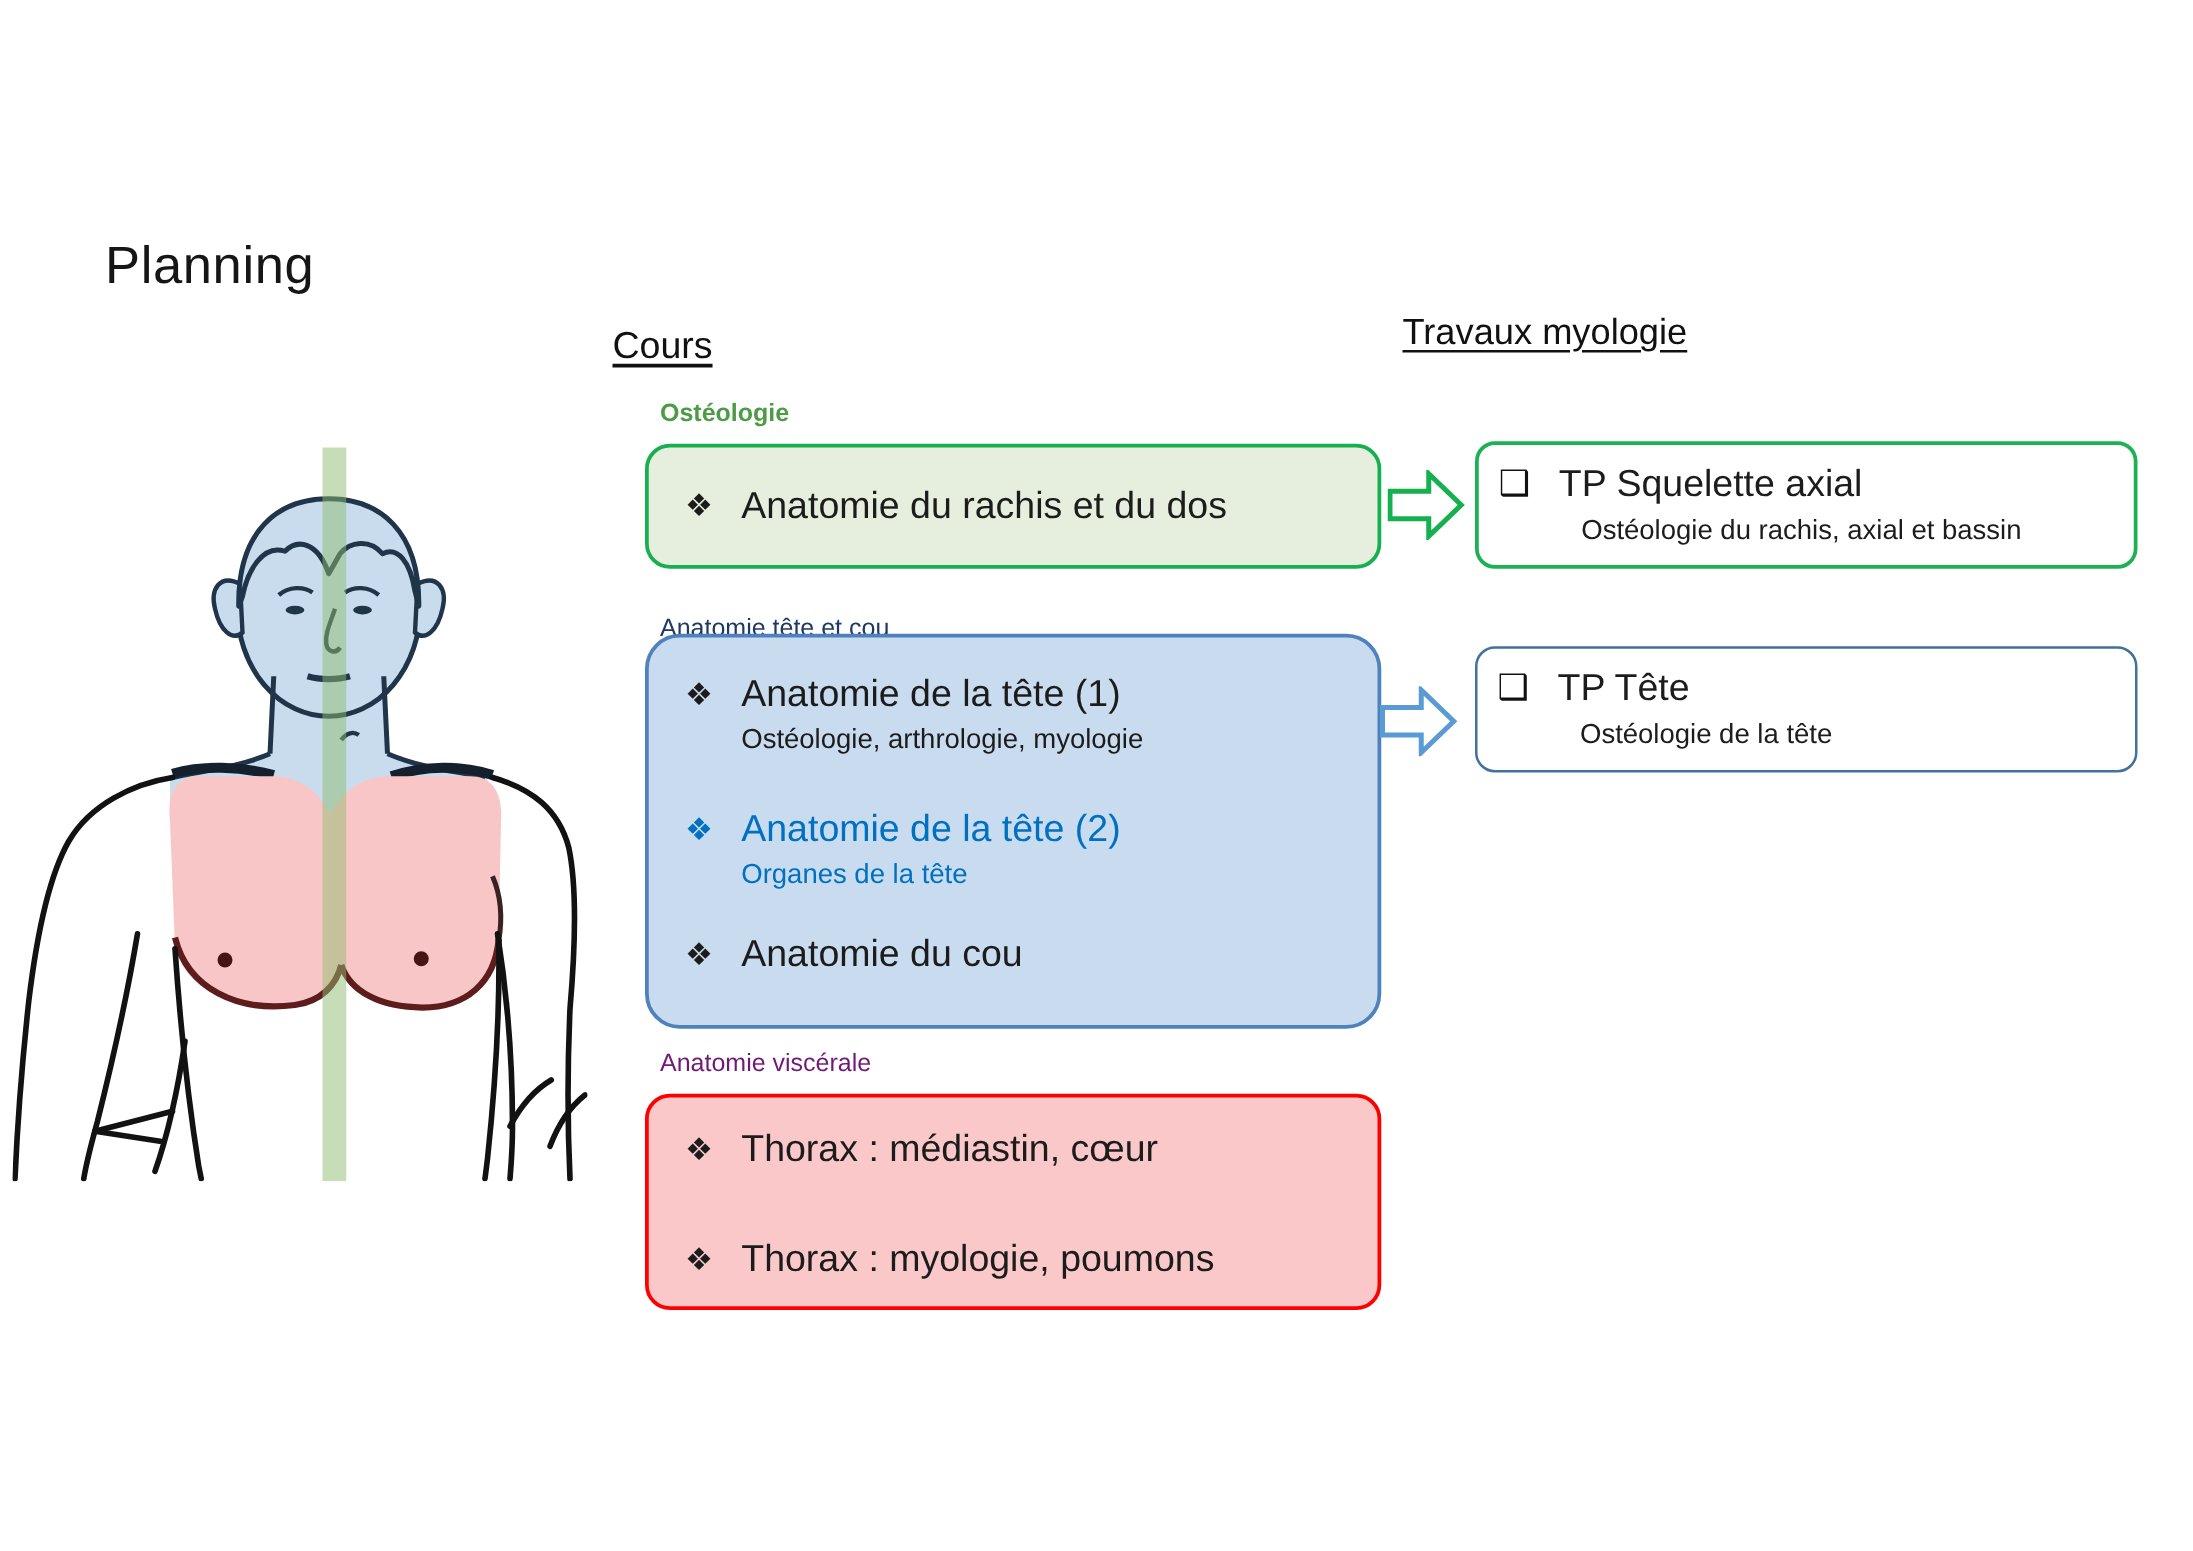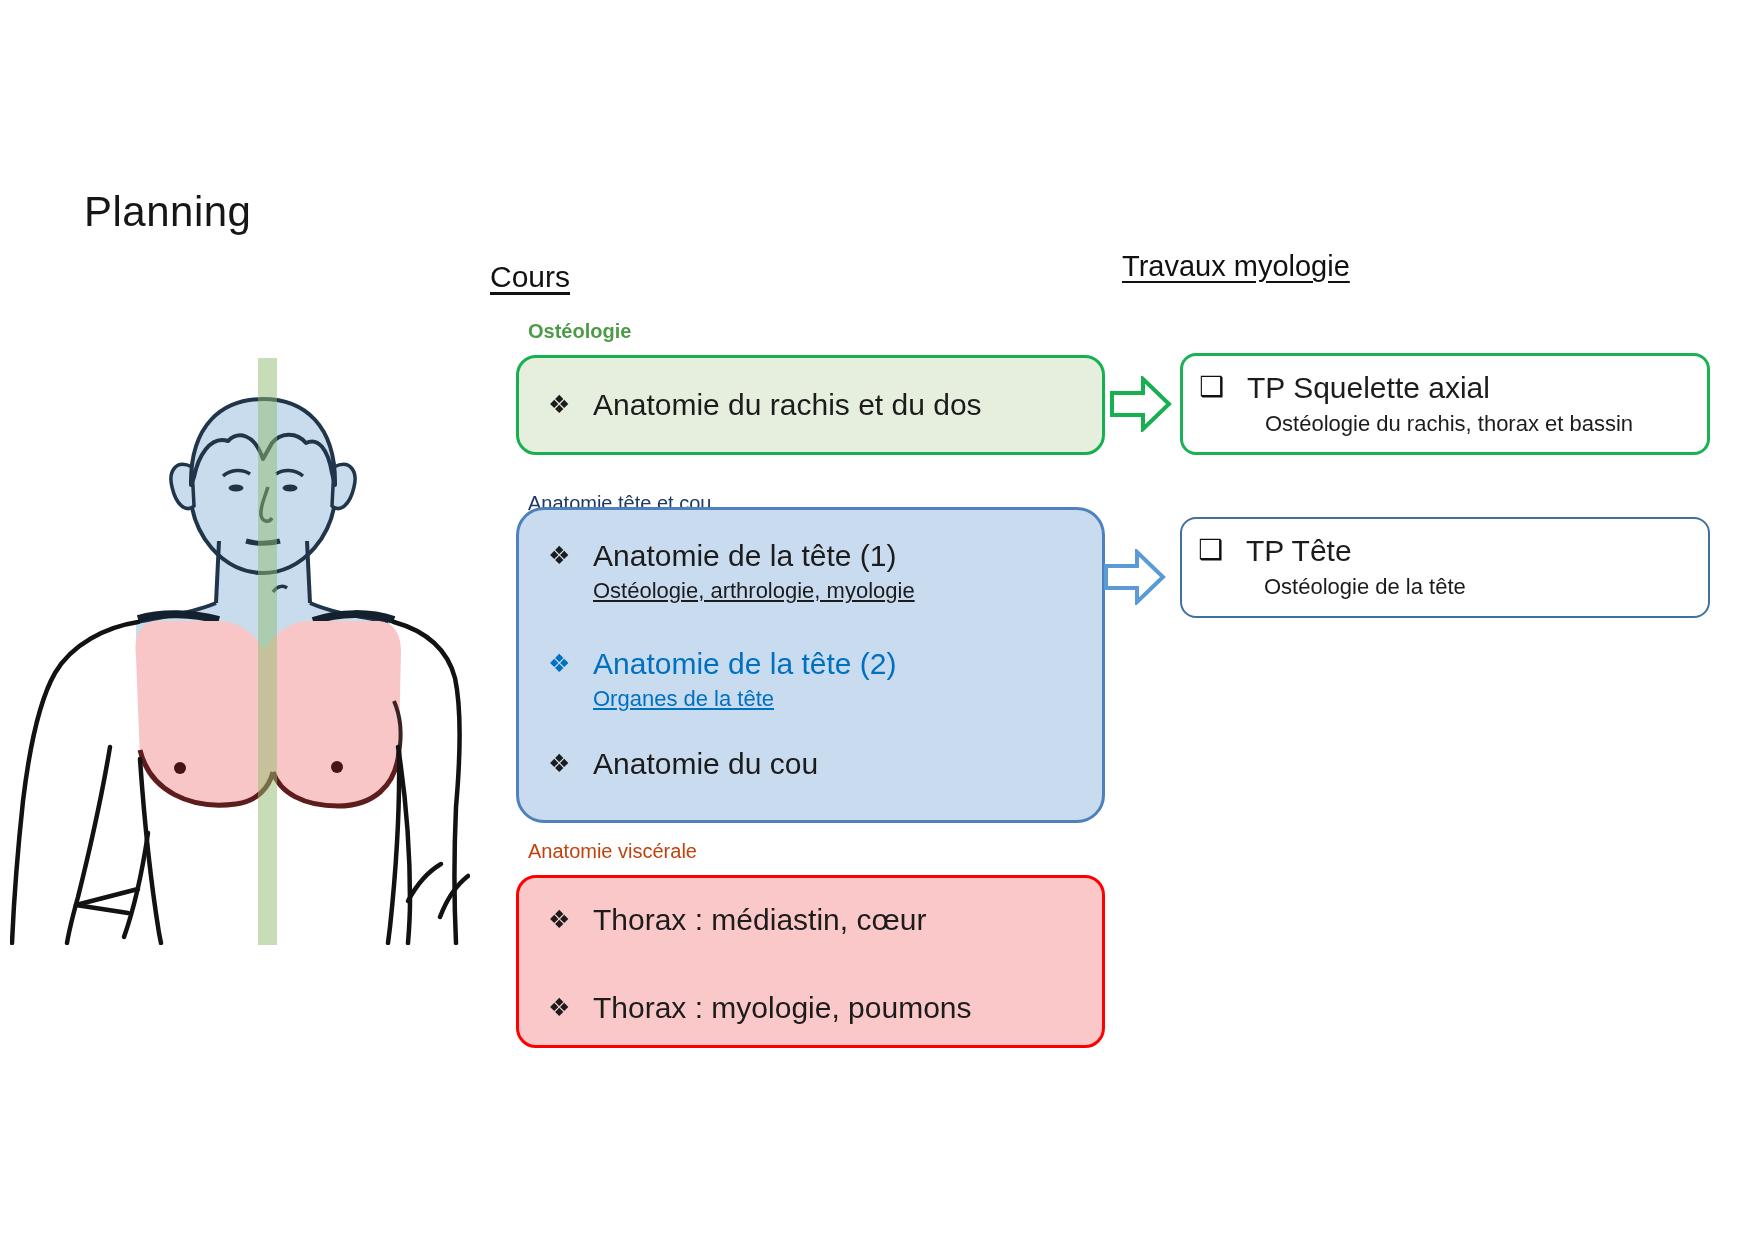--- a/index.html
+++ b/index.html
@@ -12,33 +12,33 @@
   }
   .col-heading{position:absolute;font-size:30px;color:#111;text-decoration:underline;text-underline-offset:5px;}
   .heading-cours{left:490px;top:260px;font-size:30px;}
   .heading-tp{left:1122px;top:250px;font-size:29px;}
 
   
   .course-col{position:absolute;left:516px;top:0;width:589px;}
   .group-label{position:absolute;left:12px;font-size:20px;font-weight:400;}
   .label-green{color:#4e9b47;}
   .label-navy{color:#1f3864;}
-  .label-red{color:#c2410c;}
+  .label-red{color:#701a75;}
   .course-box{position:absolute;left:0;width:589px;box-sizing:border-box;}
   .box-green{top:355px;height:100px;background:#e6efdd;border:3px solid #17b050;border-radius:20px;
              display:flex;align-items:center;padding-left:29px;}
   .box-blue{top:507px;height:316px;background:#c8dbef;border:3px solid #4f81bd;border-radius:28px;
             padding:26px 10px 0 29px;}
   .box-red{top:875px;height:173px;background:#fbc8c9;border:3px solid #ff0000;border-radius:20px;
            padding:22px 10px 0 29px;}
   .item{display:flex;align-items:flex-start;}
   .item .bullet{width:45px;flex:0 0 45px;font-size:25px;line-height:40px;
                 font-family:"DejaVu Sans",sans-serif;}
   .item .itext{font-size:30px;line-height:40px;}
-  .item .isub{font-size:22px;line-height:30px;color:#1c1c1c;text-decoration:underline;}
+  .item .isub{font-size:22px;line-height:30px;color:#1c1c1c;}
   .item-blue .itext,.item-blue .isub,.item-blue .bullet{color:#0070c0;}
   .gap38{height:38px;} .gap30{height:30px;} .gap48{height:48px;}
 
   
   .tp-box{position:absolute;left:1180px;width:530px;background:#ffffff;box-sizing:border-box;
           padding:12px 10px 0 16px;}
   .tp-box-green{top:353px;height:102px;border:3px solid #1cb254;border-radius:16px;}
   .tp-box-navy{top:517px;height:101px;border:2px solid #41719c;border-radius:16px;}
   .tp-title{display:flex;align-items:flex-start;font-size:30px;line-height:40px;}
   .tp-title .chk{width:48px;flex:0 0 48px;font-size:28px;line-height:38px;
@@ -166,21 +166,21 @@
   </svg>
   <svg class="arrow" style="left:1104px;top:549px;" width="62" height="56" viewBox="0 0 62 56" xmlns="http://www.w3.org/2000/svg">
     <polygon points="2,17 33,17 33,3 59,28 33,53 33,39 2,39" fill="#ffffff" stroke="#5b9bd5" stroke-width="4" stroke-linejoin="miter"></polygon>
   </svg>
 
   <div class="tp-box tp-box-green">
     <div class="tp-title">
       <span class="chk">❑</span>
       <span>TP Squelette axial</span>
     </div>
-    <div class="tp-sub">Ostéologie du rachis, thorax et bassin</div>
+    <div class="tp-sub">Ostéologie du rachis, axial et bassin</div>
   </div>
 
   <div class="tp-box tp-box-navy">
     <div class="tp-title">
       <span class="chk">❑</span>
       <span>TP Tête</span>
     </div>
     <div class="tp-sub">Ostéologie de la tête</div>
   </div>
 

